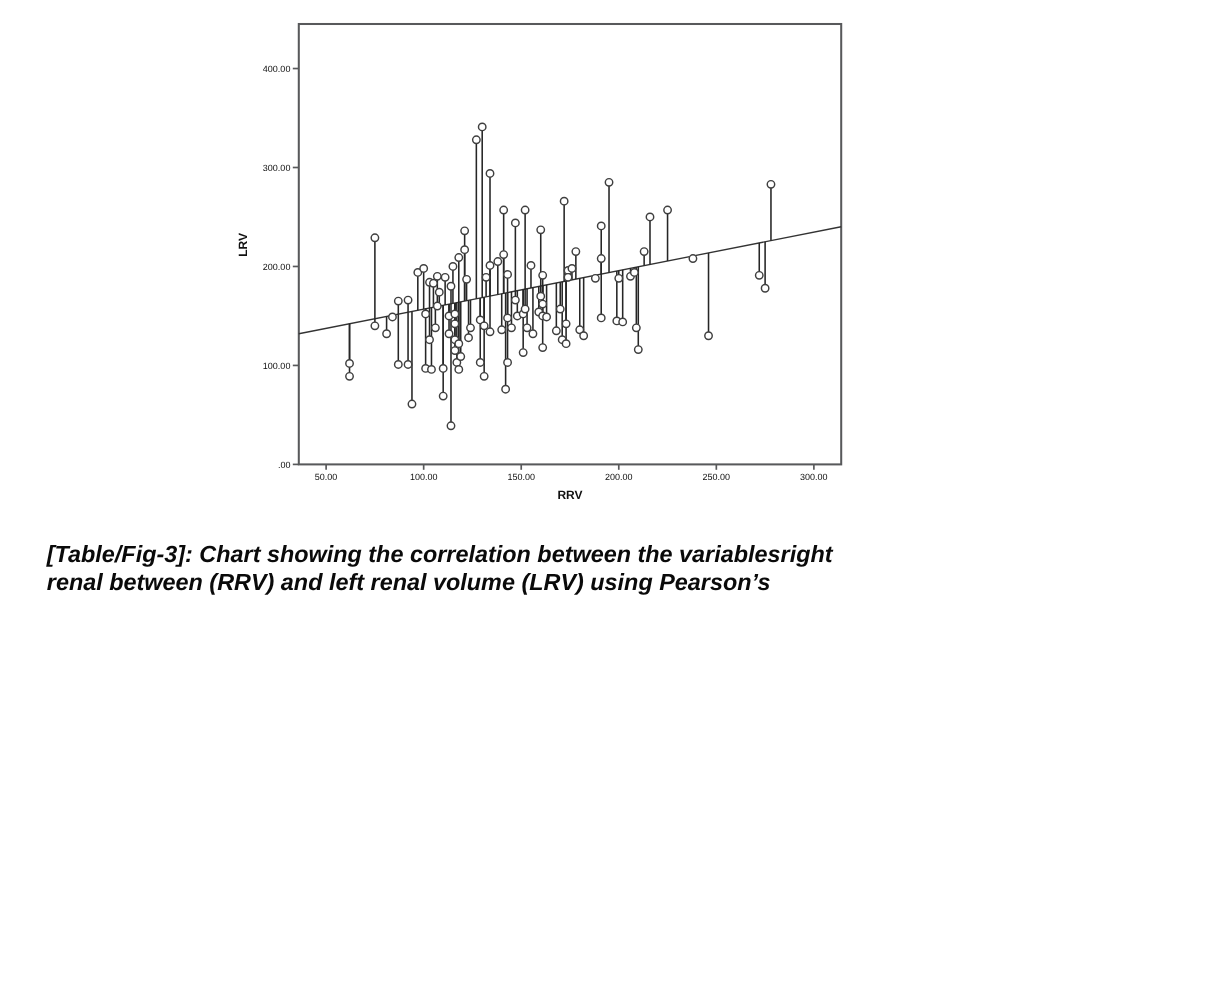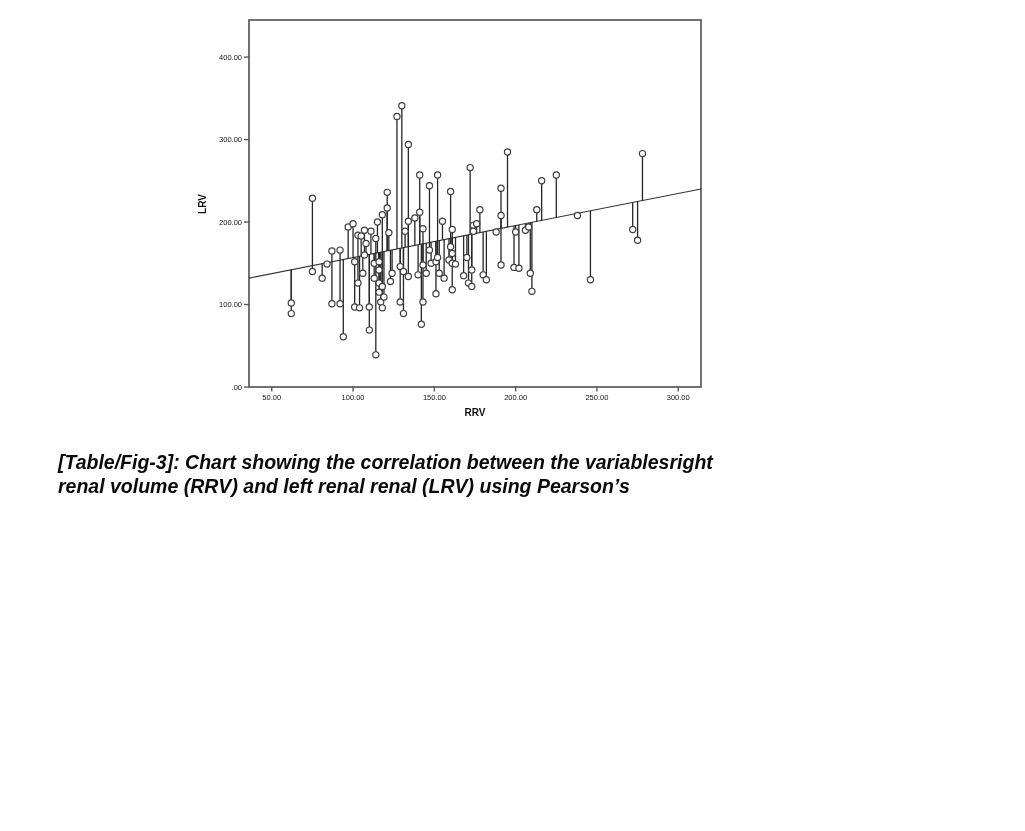--- a/index.html
+++ b/index.html
@@ -28,21 +28,20 @@
     color: #0a0a0a;
     font-family: "Liberation Sans", sans-serif;
     font-style: italic;
     font-weight: bold;
     font-size: 19.5px;
     line-height: 24px;
     letter-spacing: 0px;
   }
   .caption-line {
     white-space: nowrap;
-    margin-left: 19px;
   }
 </style>
 </head>
 <body>
 
 <div id="page">
 
   <svg id="chart-svg" width="1025" height="440">
       <rect x="249" y="20" width="452" height="367" fill="#ffffff" stroke="#58595b" stroke-width="1.7"></rect>
       <line x1="244" y1="57.11235955056179" x2="249" y2="57.11235955056179" stroke="#58595b" stroke-width="1.4"></line>
@@ -295,16 +294,16 @@
       <circle cx="556.294964028777" cy="175.04719101123595" r="3.1" fill="#ffffff" stroke="#3f3f3f" stroke-width="1.2"></circle>
       <circle cx="577.4316546762591" cy="215.45842696629214" r="3.1" fill="#ffffff" stroke="#3f3f3f" stroke-width="1.2"></circle>
       <circle cx="590.4388489208633" cy="279.7865168539326" r="3.1" fill="#ffffff" stroke="#3f3f3f" stroke-width="1.2"></circle>
       <circle cx="632.7122302158274" cy="229.47865168539326" r="3.1" fill="#ffffff" stroke="#3f3f3f" stroke-width="1.2"></circle>
       <circle cx="637.589928057554" cy="240.2" r="3.1" fill="#ffffff" stroke="#3f3f3f" stroke-width="1.2"></circle>
       <circle cx="642.4676258992806" cy="153.60449438202247" r="3.1" fill="#ffffff" stroke="#3f3f3f" stroke-width="1.2"></circle>
     </svg>
 
   <div id="figure-caption">
     <div class="caption-line">[Table/Fig-3]: Chart showing the correlation between the variablesright</div>
-    <div class="caption-line">renal volume (RRV) and left renal renal (LRV) using Pearson’s</div>
+    <div class="caption-line">renal between (RRV) and left renal volume (LRV) using Pearson’s</div>
   </div>
 
 </div>
 
 </body></html>

